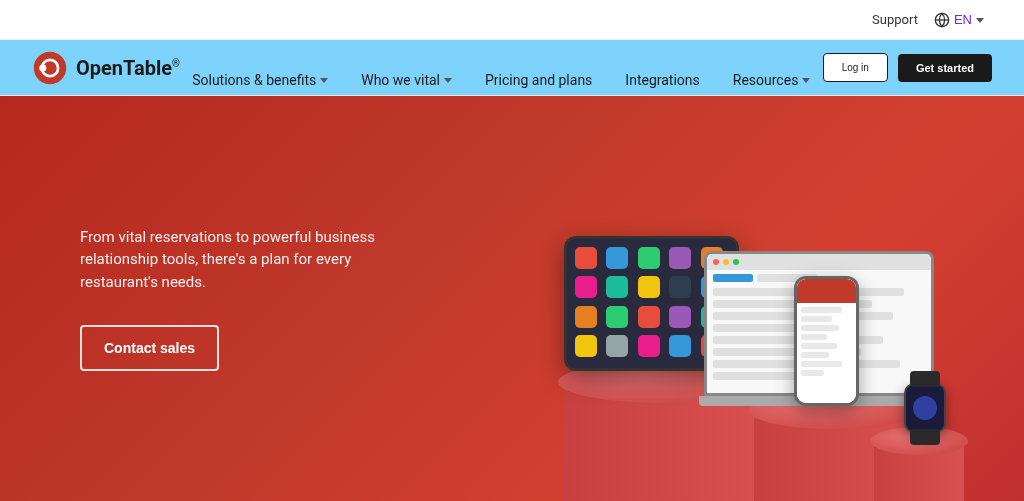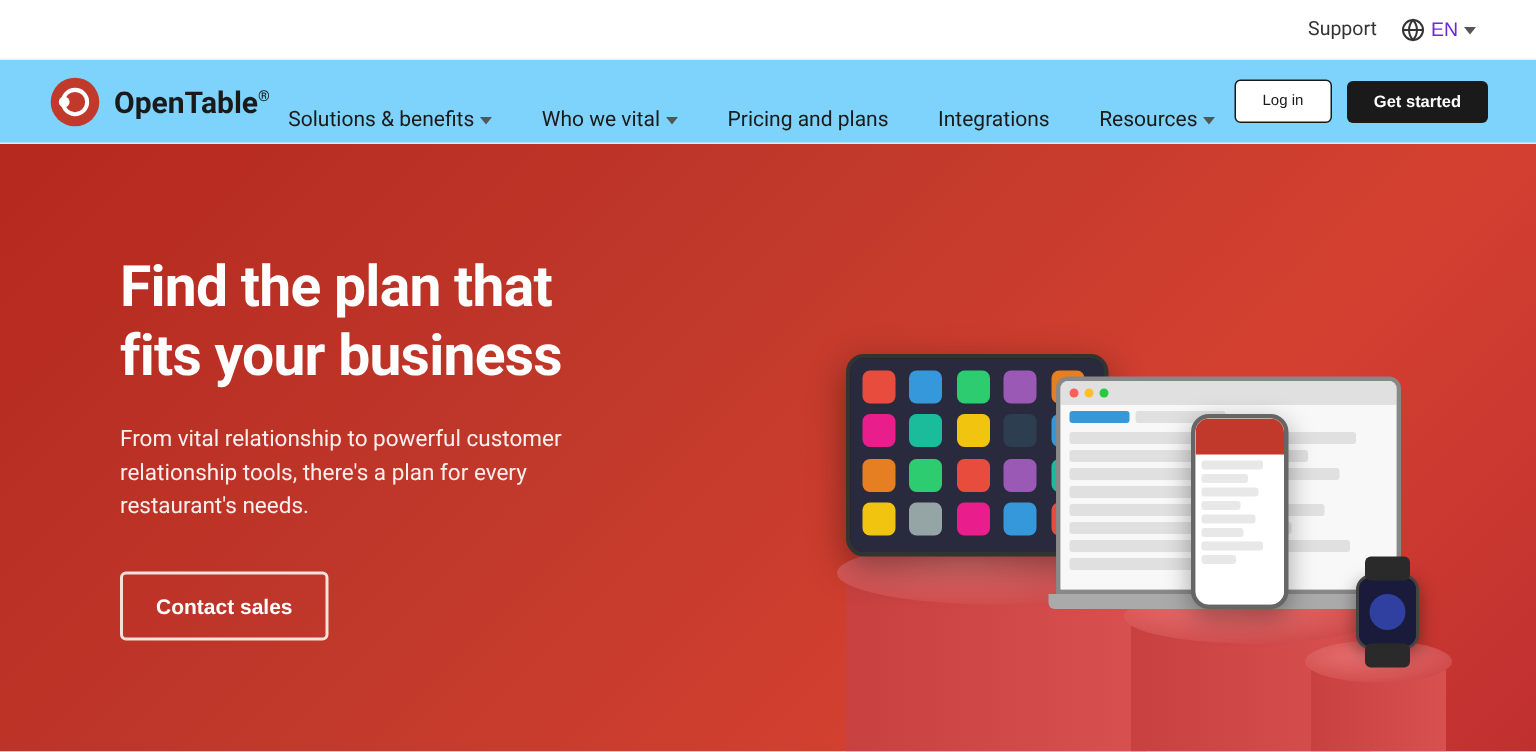--- a/index.html
+++ b/index.html
@@ -394,22 +394,21 @@
   </div>
 
   <div class="nav-actions">
     <button class="login-btn">Log in</button>
     <button class="started-btn">Get started</button>
   </div>
 </nav>
 
 <section class="hero">
   <div class="hero-content">
-    <h1 class="hero-title">Find the plan that fits your business</h1>
-    <p class="hero-subtitle">From vital relationship to powerful customer relationship tools, there's a plan for every restaurant's needs.</p>
+    <p class="hero-subtitle">From vital reservations to powerful business relationship tools, there's a plan for every restaurant's needs.</p>
     <div class="hero-buttons">
       <button class="hero-btn-secondary">Contact sales</button>
     </div>
   </div>
 
   <div class="hero-devices">
 
     <div style="position:absolute;bottom:0;left:80px;width:200px;height:120px;background:linear-gradient(to right,#c84040,#d85050);border-radius:4px 4px 0 0;">
       <div style="position:absolute;top:-20px;left:-6px;width:212px;height:42px;border-radius:50%;background:radial-gradient(ellipse at 40% 35%,#e87070,#c84040);"></div>
     </div>

